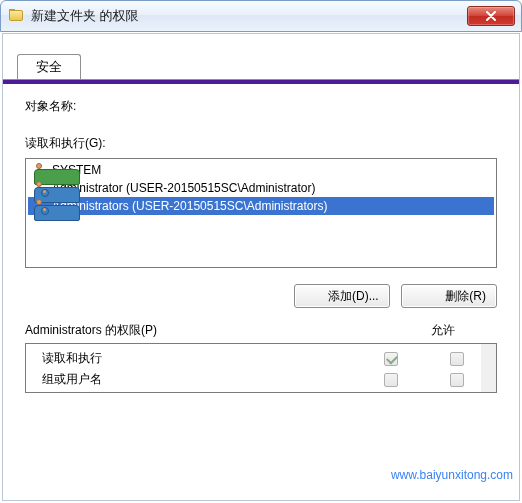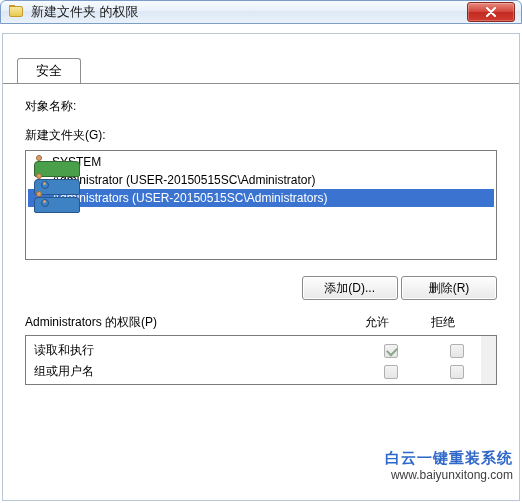--- a/index.html
+++ b/index.html
@@ -9,21 +9,21 @@
     font-size: 12px;
     background: #fff;
     width: 522px;
     height: 503px;
     overflow: hidden;
     position: relative;
   }
 
   
   .titlebar {
-    height: 24px;
+    height: 32px;
     background: linear-gradient(to bottom, #f7fbff 0%, #e8f0fa 45%, #dde8f5 46%, #eaf2fb 100%);
     border: 1px solid #7a9cc6;
     border-radius: 6px 6px 0 0;
     display: flex;
     align-items: center;
     padding: 0 4px 0 8px;
     position: relative;
   }
   .title-icon {
     width: 16px; height: 14px;
@@ -69,21 +69,21 @@
     position:absolute;
     left:2px; right:2px; top:33px; bottom:2px;
     background:#fff;
     border:1px solid #b9c6d6;
   }
 
   
   .tabstrip {
     position:relative;
     height:42px;
-    border-bottom:1px solid #4c1d95;
+    border-bottom:5px solid #4c1d95;
     margin:8px 0 0 0;
   }
   .tabstrip::after{
     content:"";
     position:absolute;
     left:0; right:0; bottom:-1px; height:1px;
     background:#8f8f8f;
   }
   .tab {
     position:absolute;
@@ -96,21 +96,21 @@
     border-radius:3px 3px 0 0;
     display:flex; align-items:center;
     font-size:13px;
   }
 
   
   .body {
     padding:14px 22px 0 22px;
   }
 
-  .object-row { display:flex; margin-bottom:12px; }
+  .object-row { display:flex; margin-bottom:20px; }
   .object-label { width:85px; white-space:nowrap; }
   .object-path { flex:1; white-space:nowrap; overflow:hidden; }
 
   .group-label { margin-bottom:6px; }
 
   .listbox {
     border:1px solid #7b7b7b;
     height:110px;
     padding:2px 2px;
     background:#fff;
@@ -133,26 +133,26 @@
   .user-icon.green .body{background:#4aa04a;border-color:#2f6b2f;}
   .user-icon .mini{position:absolute;right:-1px;bottom:-1px;width:8px;height:8px;border-radius:50%;background:#3e82c4;border:1px solid #27568a;}
   .user-icon .mini::before{content:"";position:absolute;left:1px;top:0;width:3px;height:3px;border-radius:50%;background:#d9a06a;}
 
   .btn-row { text-align:right; margin:16px 0 14px 0; }
   .btn {
     display:inline-block;
     height:24px;
     min-width:96px;
     padding:0 10px;
+    margin-left:8px;
     background:linear-gradient(#fdfdfd,#e9e9e9);
     border:1px solid #8a8a8a;
     border-radius:3px;
     font-size:12px;
     line-height:22px;
-    text-align:center;
     box-shadow:inset 0 0 0 1px #fff;
   }
 
   .perm-header {
     display:flex;
     margin-bottom:4px;
   }
   .perm-header .perm-title { flex:1; white-space:nowrap; }
   .perm-header .col { width:66px; text-align:left; }
 
@@ -160,21 +160,21 @@
     border:1px solid #7b7b7b;
     background:#fff;
     padding:4px 6px 2px 8px;
     box-shadow: inset -16px 0 0 -1px #f0f0f0; 
     position:relative;
   }
   .perm-row {
     display:flex; align-items:center;
     height:21px;
   }
-  .perm-row .perm-label { flex:1; white-space:nowrap; }
+  .perm-row .perm-label { flex:1; white-space:nowrap;margin-left:8px; }
   .perm-row .perm-cell { width:66px; display:flex; justify-content:center; }
 
   .chk {
     width:14px; height:14px;
     border:1px solid #8a8a8a;
     background:linear-gradient(#fff,#eee);
     border-radius:2px;
     position:relative;
   }
   .chk.disabled { background:linear-gradient(#f3f3f3,#e6e6e6); border-color:#b0b0b0;}
@@ -192,21 +192,21 @@
   }
 
   
   .watermark {
     position:absolute;
     right:6px; bottom:18px;
     text-align:right;
     pointer-events:none;
   }
   .watermark .wm-title { color:#2f68c9; font-size:15px; font-weight:bold; letter-spacing:1px;}
-  .watermark .wm-url { color:#404040; font-size:12px; }
+  .watermark .wm-url { color:#3b82f6; font-size:12px; }
 
 </style>
 </head>
 <body>
 
 <div class="titlebar">
   <span class="title-icon">
     <span class="folder-tab"></span>
       <span class="folder-back"></span>
   </span>
@@ -225,21 +225,21 @@
       <span>安全</span>
     </div>
   </div>
 
   <div class="body">
 
     <div class="object-row">
       <span class="object-label">对象名称:</span>
     </div>
 
-    <div class="group-label">新建文件夹(G):</div>
+    <div class="group-label">读取和执行(G):</div>
 
     <div class="listbox" id="user-list">
         <div class="list-item">
           <span class="user-icon green">
             <span class="head"></span>
             <span class="body"></span>
           </span>
           <span>SYSTEM</span>
         </div>
         <div class="list-item">
@@ -261,21 +261,20 @@
       </div>
 
     <div class="btn-row">
       <span class="btn">添加(D)...</span>
       <span class="btn">删除(R)</span>
     </div>
 
     <div class="perm-header">
       <span class="perm-title">Administrators 的权限(P)</span>
       <span class="col">允许</span>
-      <span class="col">拒绝</span>
     </div>
 
     <div class="perm-box" id="perm-box">
         <div class="perm-row">
           <span class="perm-label">读取和执行</span>
           <span class="perm-cell">
             <span class="chk disabled checked"></span>
           </span>
           <span class="perm-cell">
             <span class="chk disabled"></span>
@@ -288,17 +287,16 @@
           </span>
           <span class="perm-cell">
             <span class="chk disabled"></span>
           </span>
         </div>
       </div>
 
   </div>
 
   <div class="watermark">
-    <div class="wm-title">白云一键重装系统</div>
     <div class="wm-url">www.baiyunxitong.com</div>
   </div>
 
 </div>
 
 </body></html>

